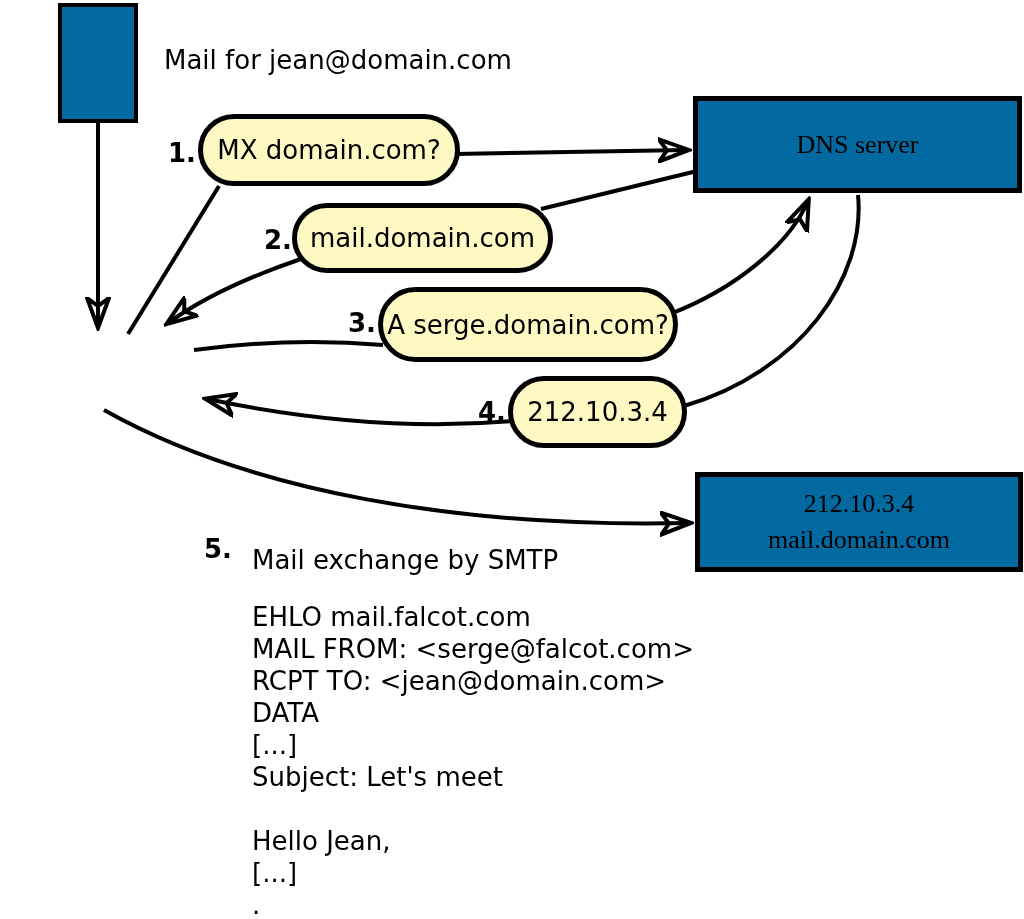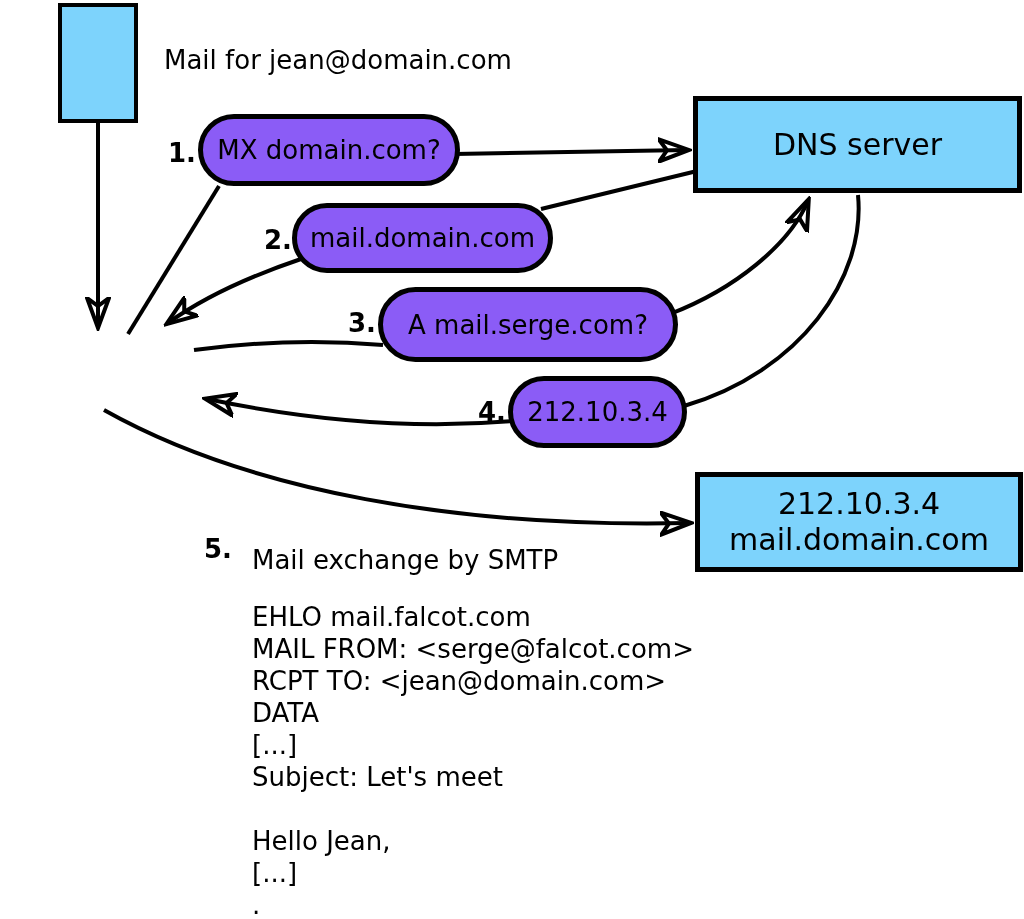--- a/index.html
+++ b/index.html
@@ -15,34 +15,35 @@
   #arrow-layer {
     position: absolute;
     left: 0; top: 0;
     width: 1024px; height: 919px;
   }
   #arrow-layer path { stroke: #000000; stroke-width: 4; fill: none; }
   .box {
     position: absolute;
     box-sizing: border-box;
     border: 4px solid #000000;
-    background: #7dd3fc;
+    background: #0369a1;
     display: flex;
     align-items: center;
     justify-content: center;
-    font-size: 30px;
+    font-size: 26px;
     text-align: center;
+    font-family: Liberation Serif, serif;
   }
   .box.thick { border-width: 5px; }
   .pill {
     position: absolute;
     box-sizing: border-box;
     border: 5px solid #000000;
     border-radius: 999px;
-    background: #8b5cf6;
+    background: #fef9c3;
     display: flex;
     align-items: center;
     justify-content: center;
     font-size: 26px;
     white-space: nowrap;
   }
   .stepnum {
     position: absolute;
     width: 44px;
     font-size: 26px;
@@ -120,21 +121,21 @@
     <span>MX domain.com?</span>
   </div>
 
   <div class="stepnum" style="left:248px; top:225px;">2.</div>
   <div class="pill" style="left:292px; top:203px; width:261px; height:70px;">
     <span>mail.domain.com</span>
   </div>
 
   <div class="stepnum" style="left:332px; top:308px;">3.</div>
   <div class="pill" style="left:378px; top:287px; width:300px; height:75px;">
-    <span>A mail.serge.com?</span>
+    <span>A serge.domain.com?</span>
   </div>
 
   <div class="stepnum" style="left:462px; top:397px;">4.</div>
   <div class="pill" style="left:508px; top:376px; width:179px; height:72px;">
     <span>212.10.3.4</span>
   </div>
 
   <div class="stepnum" style="left:188px; top:534px;">5.</div>
   <div class="label" style="left:252px; top:544px;">Mail exchange by SMTP</div>
 

